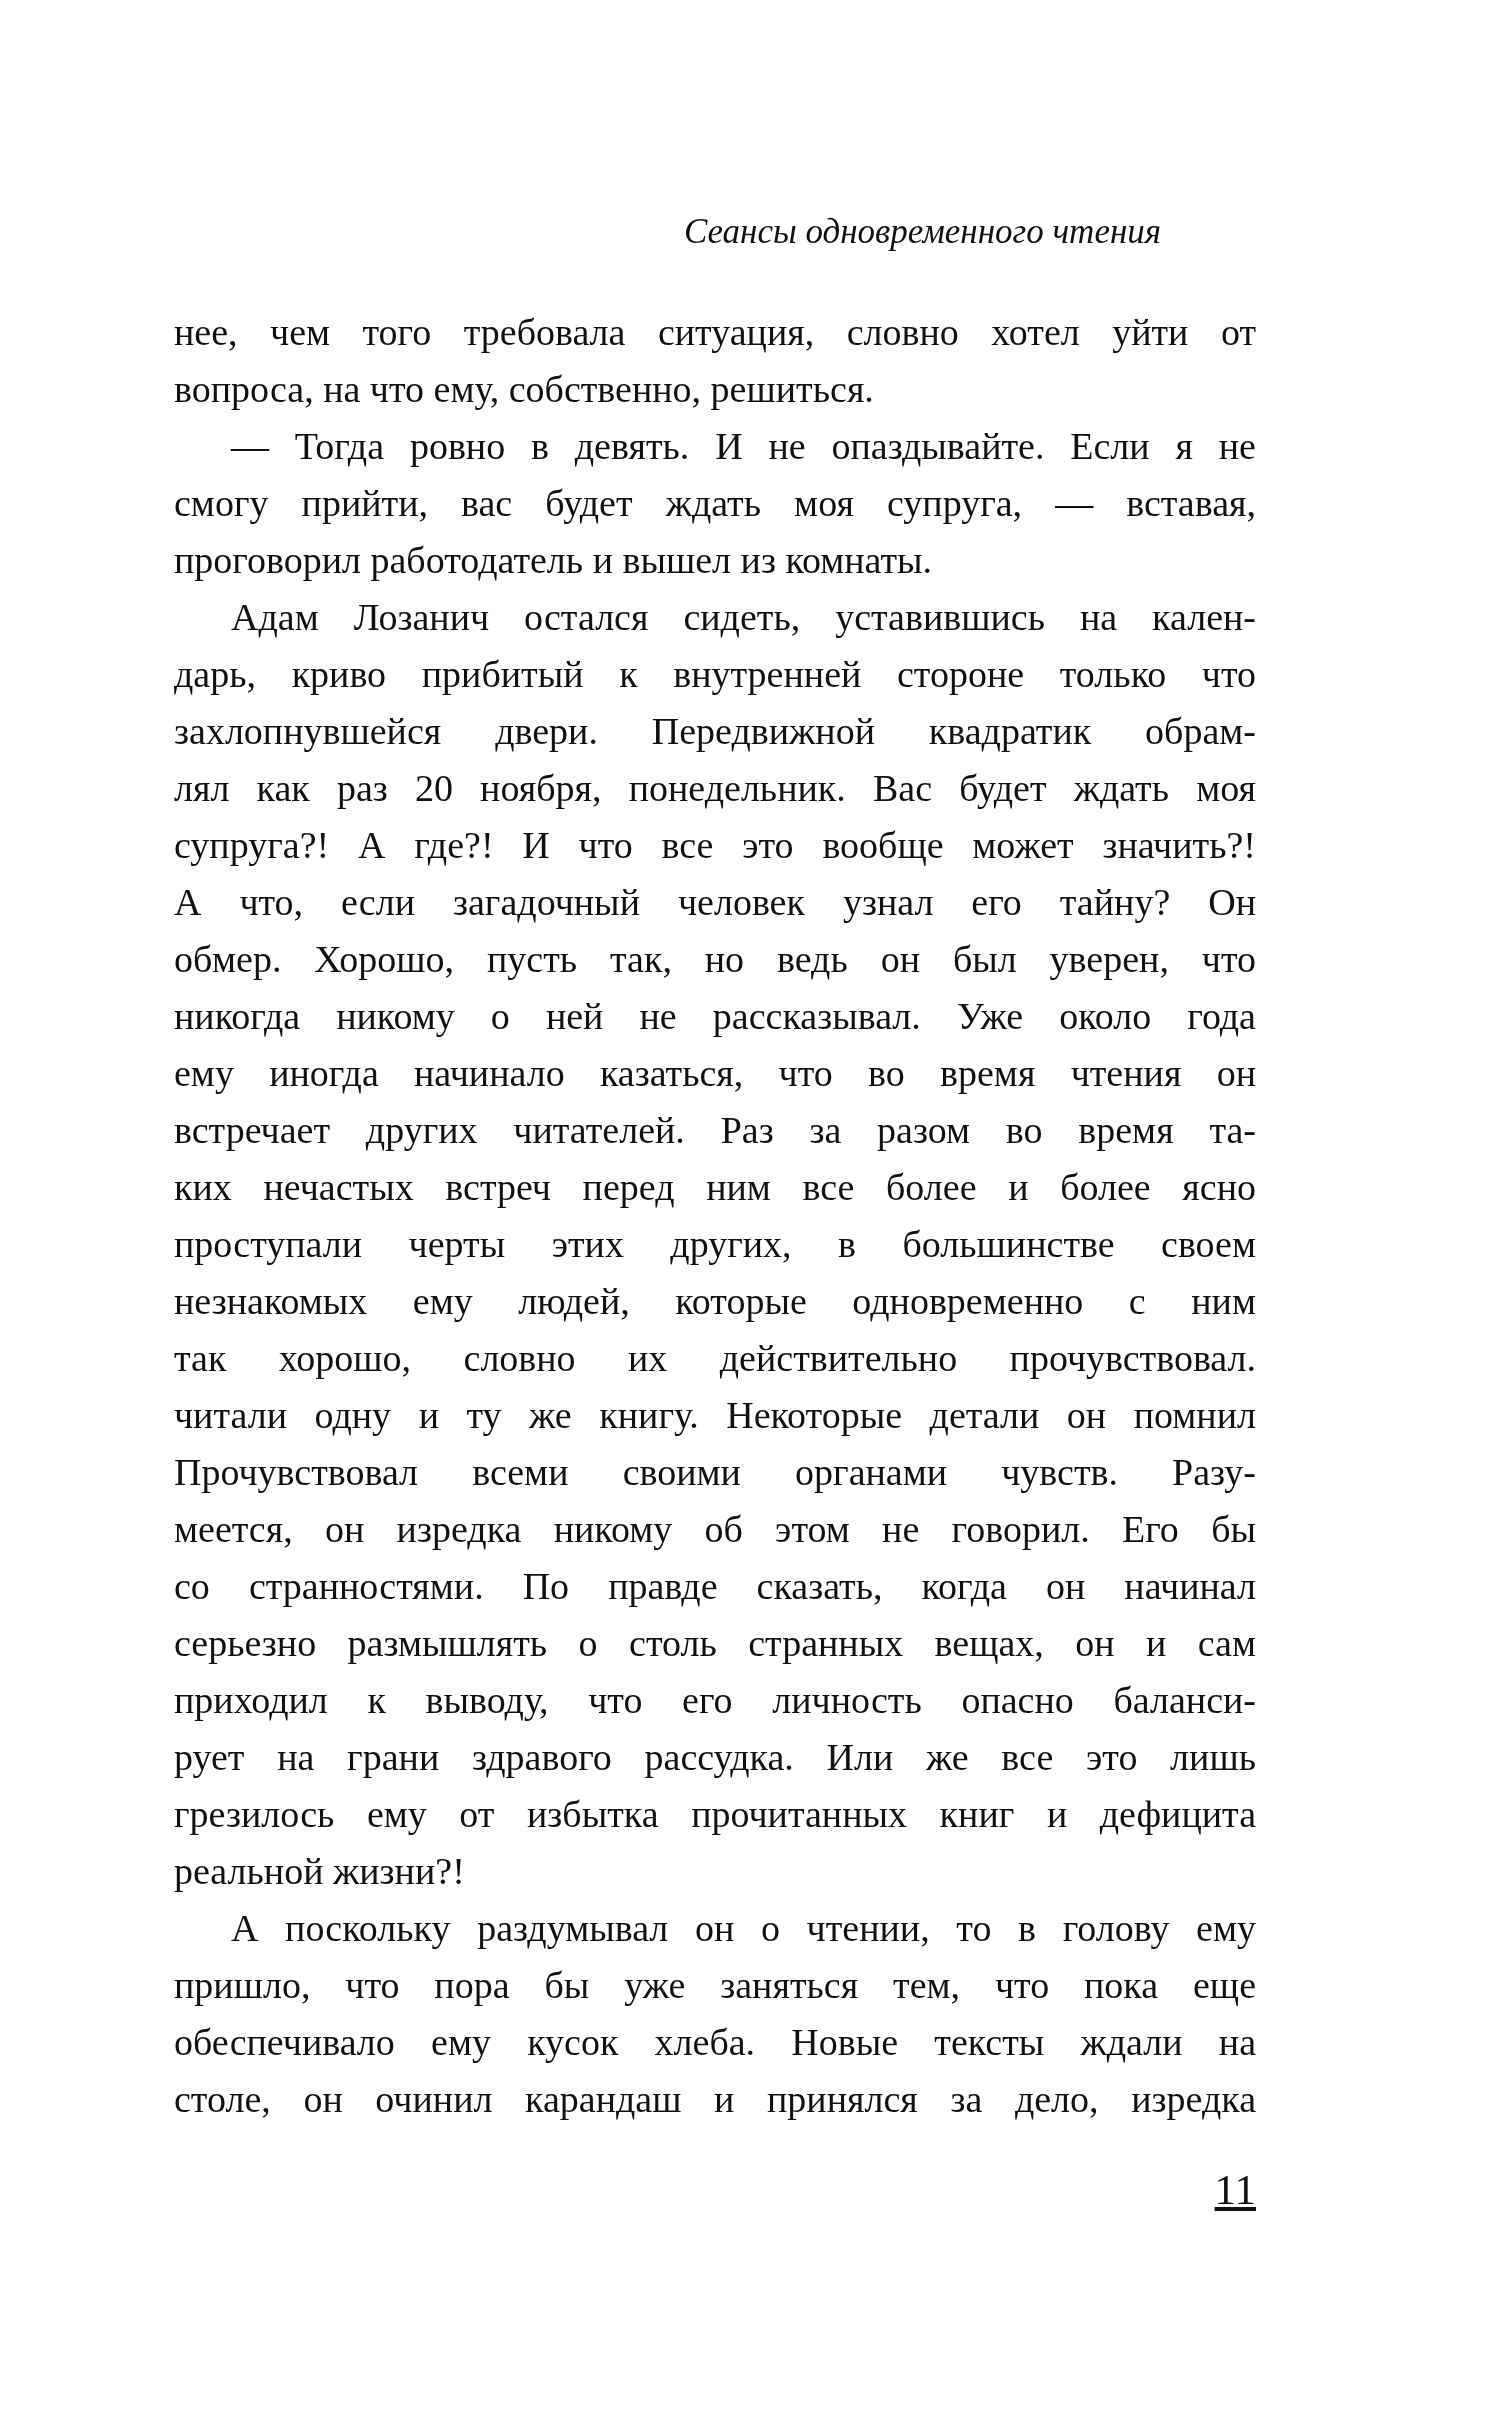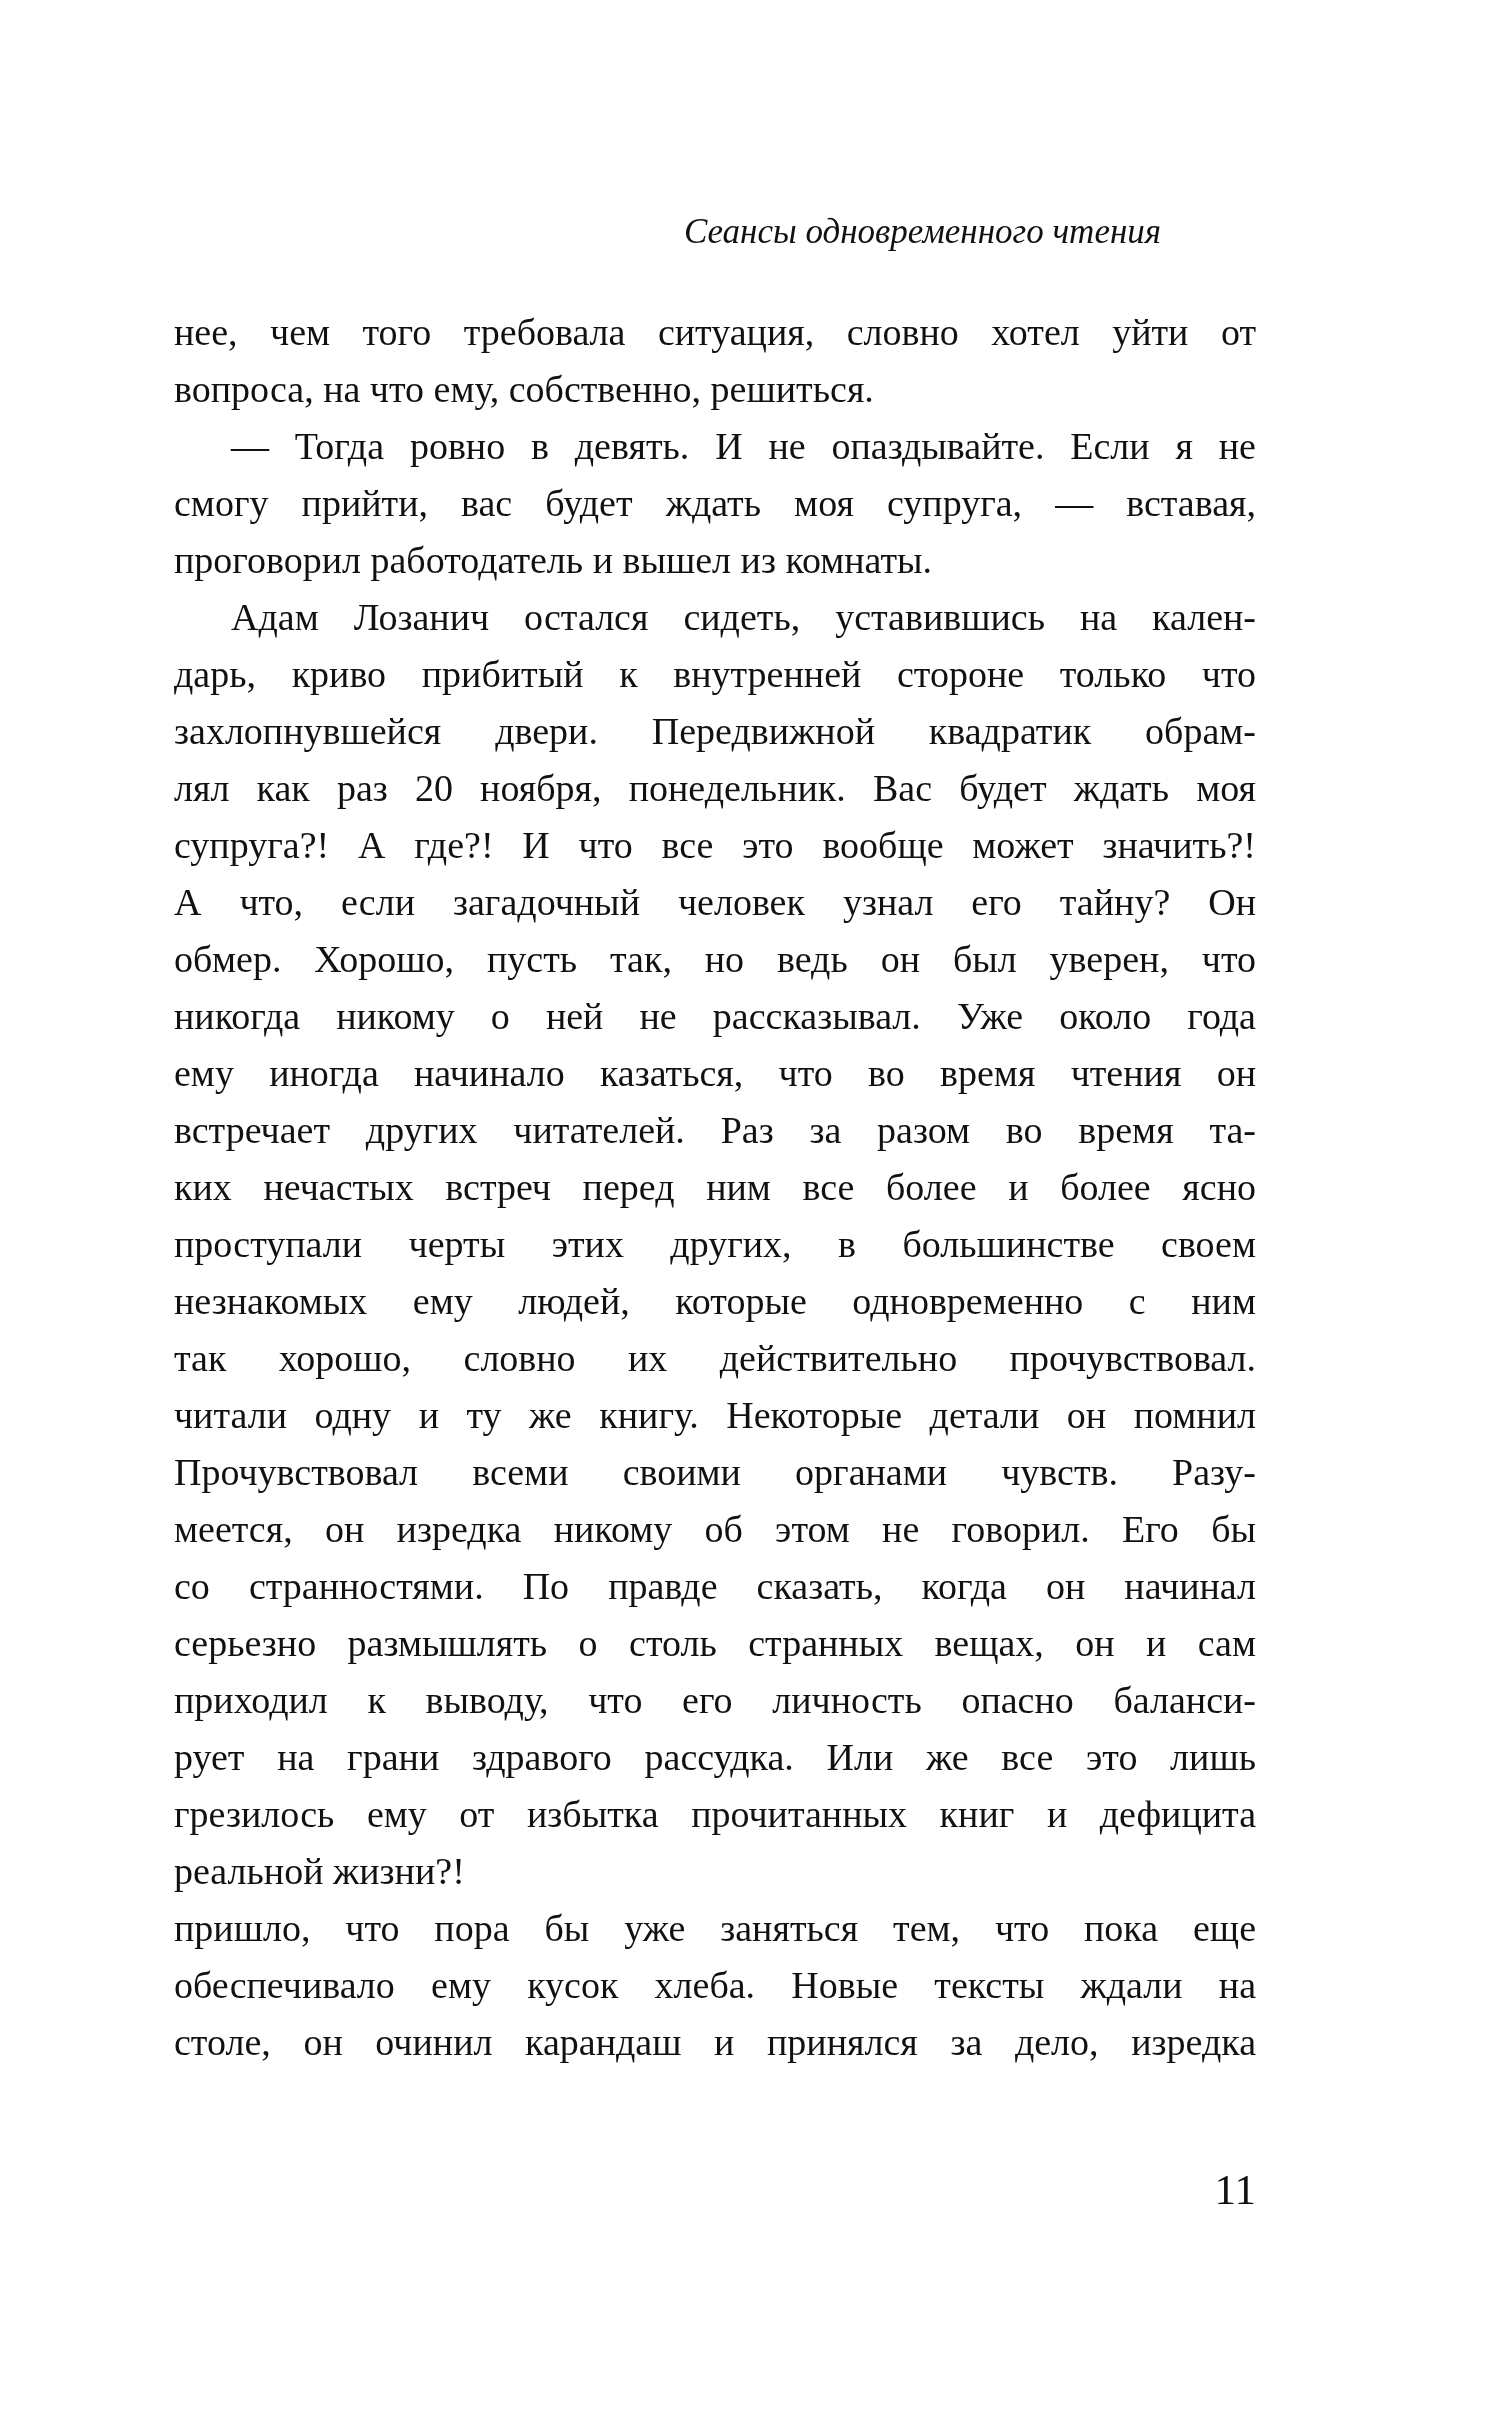--- a/index.html
+++ b/index.html
@@ -2,21 +2,21 @@
 <html><head>
 <meta charset="utf-8">
 <style>
   html, body { margin:0; padding:0; background:#ffffff; }
   body { width:1506px; height:2432px; position:relative; overflow:hidden; font-family:"Liberation Serif","DejaVu Serif",serif; color:#111; }
   .running-head { position:absolute; left:588px; width:669px; top:208px; text-align:center; font-style:italic; font-size:35px; line-height:47px; white-space:nowrap; }
   .body-text { position:absolute; left:174px; width:1082px; top:304px; }
   .line { display:block; height:57px; line-height:57px; font-size:38px; white-space:nowrap; text-align:justify; text-align-last:justify; overflow:visible; }
   .line.last { text-align-last:left; }
   .line.indent { padding-left:57px; }
-  .page-number { position:absolute; left:1078px; width:178px; top:2162px; text-align:right; font-size:43px; line-height:55px; }
+  .page-number { position:absolute; left:1078px; width:178px; top:2162px; text-align:right; font-size:43px; line-height:55px;text-decoration:underline; }
 </style>
 </head>
 <body>
 
 <div class="running-head">Сеансы одновременного чтения</div>
 
 <div class="body-text" id="body-text">
     <span class="line">нее, чем того требовала ситуация, словно хотел уйти от</span>
     <span class="line last">вопроса, на что ему, собственно, решиться.</span>
     <span class="line indent">— Тогда ровно в девять. И не опаздывайте. Если я не</span>
@@ -38,19 +38,20 @@
     <span class="line">так хорошо, словно их действительно прочувствовал.</span>
     <span class="line">читали одну и ту же книгу. Некоторые детали он помнил</span>
     <span class="line">Прочувствовал всеми своими органами чувств. Разу-</span>
     <span class="line">меется, он изредка никому об этом не говорил. Его бы</span>
     <span class="line">со странностями. По правде сказать, когда он начинал</span>
     <span class="line">серьезно размышлять о столь странных вещах, он и сам</span>
     <span class="line">приходил к выводу, что его личность опасно баланси-</span>
     <span class="line">рует на грани здравого рассудка. Или же все это лишь</span>
     <span class="line">грезилось ему от избытка прочитанных книг и дефицита</span>
     <span class="line last">реальной жизни?!</span>
+    <span class="line indent">А поскольку раздумывал он о чтении, то в голову ему</span>
     <span class="line">пришло, что пора бы уже заняться тем, что пока еще</span>
     <span class="line">обеспечивало ему кусок хлеба. Новые тексты ждали на</span>
     <span class="line">столе, он очинил карандаш и принялся за дело, изредка</span>
   </div>
 
 <div class="page-number">11</div>
 
 
 </body></html>

